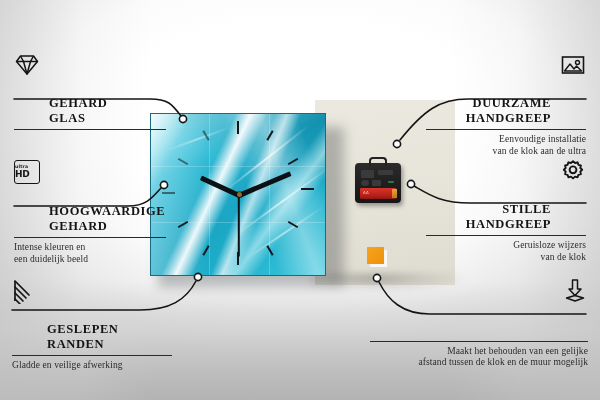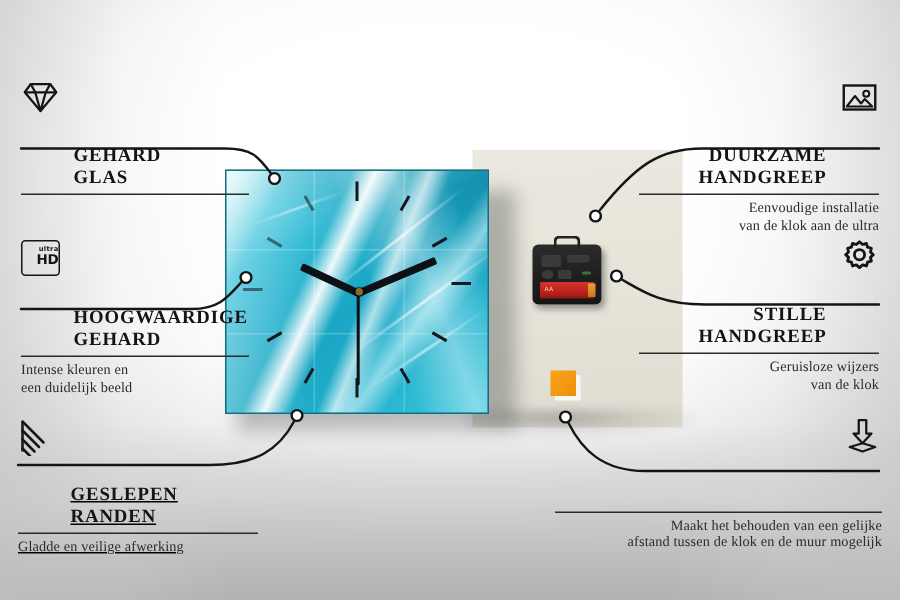--- a/index.html
+++ b/index.html
@@ -137,21 +137,21 @@
   .feat.left .row{ flex-direction:row; }
   .feat.left .title, .feat.left .desc{ text-align:left; }
   .feat.right .row{ flex-direction:row-reverse; }
   .feat.right .title, .feat.right .desc{ text-align:right; }
 
   .ico{ width:26px; height:26px; flex:0 0 26px; display:block; }
   .ico svg{ display:block; width:26px; height:26px; }
 
   .hd-box{
     width:26px;height:24px;border:1.6px solid #151515;border-radius:3px;
-    display:flex;flex-direction:column;align-items:flex-end;justify-content:center;line-height:1;
+    display:flex;flex-direction:column;align-items:flex-start;justify-content:center;line-height:1;
   }
   .hd-box .u{ font-family:"DejaVu Sans", sans-serif; font-size:4.5px; font-weight:700; color:#151515; letter-spacing:.2px;}
   .hd-box .h{ font-family:"DejaVu Sans", sans-serif; font-size:9px; font-weight:700; color:#151515; letter-spacing:-.2px;}
 </style>
 </head>
 <body>
 
 <div id="stage">
 
   <div class="bg-base"></div>
@@ -270,21 +270,21 @@
         <span>GEHARD</span>
       </span>
     </div>
     <div class="rule"></div>
     <div class="desc">
       <span>Intense kleuren en</span><br>
       <span>een duidelijk beeld</span>
     </div>
   </div>
 
-  <div class="feat left" style="left:12px; top:278px; width:160px;text-decoration:underline;">
+  <div class="feat left" style="left:12px; top:278px; width:160px;">
     <div class="row">
       <span class="ico">
         <svg viewBox="0 0 26 26">
           <g stroke="#151515" stroke-width="1.7" stroke-linecap="round">
             <path d="M3,3 L17,17"></path>
             <path d="M3,9 L14,20"></path>
             <path d="M3,15 L11,23"></path>
             <path d="M3,21 L8,26"></path>
           </g>
           <path d="M3,3 L3,23" stroke="#151515" stroke-width="1.7"></path>

